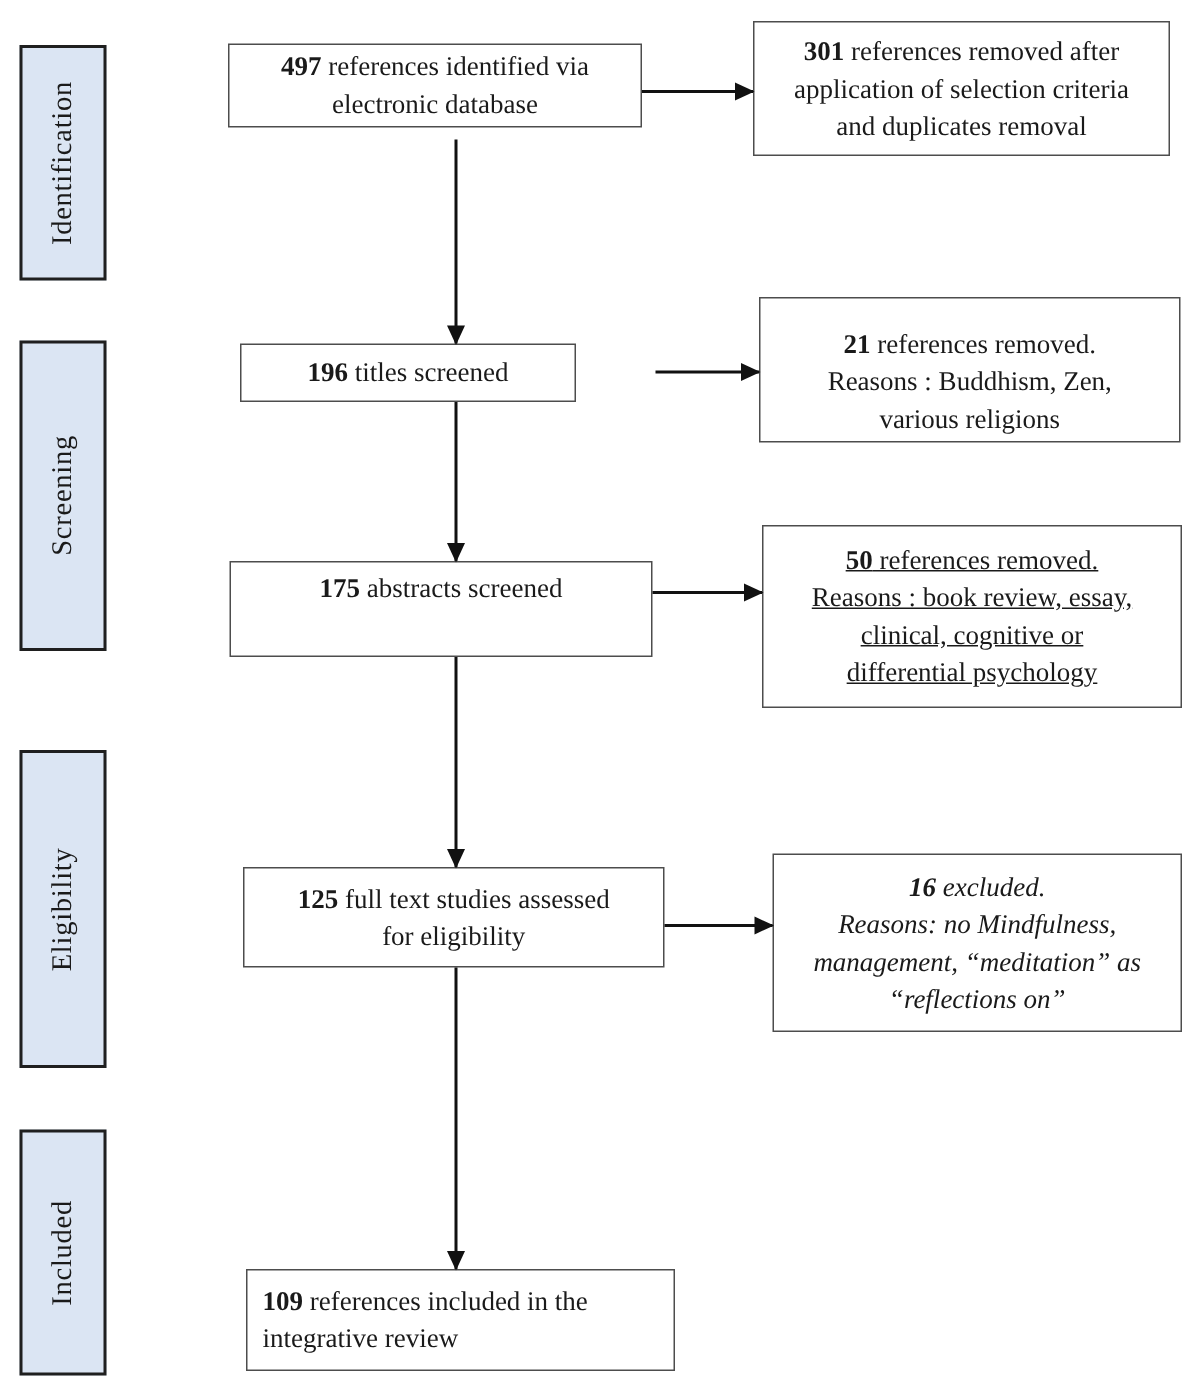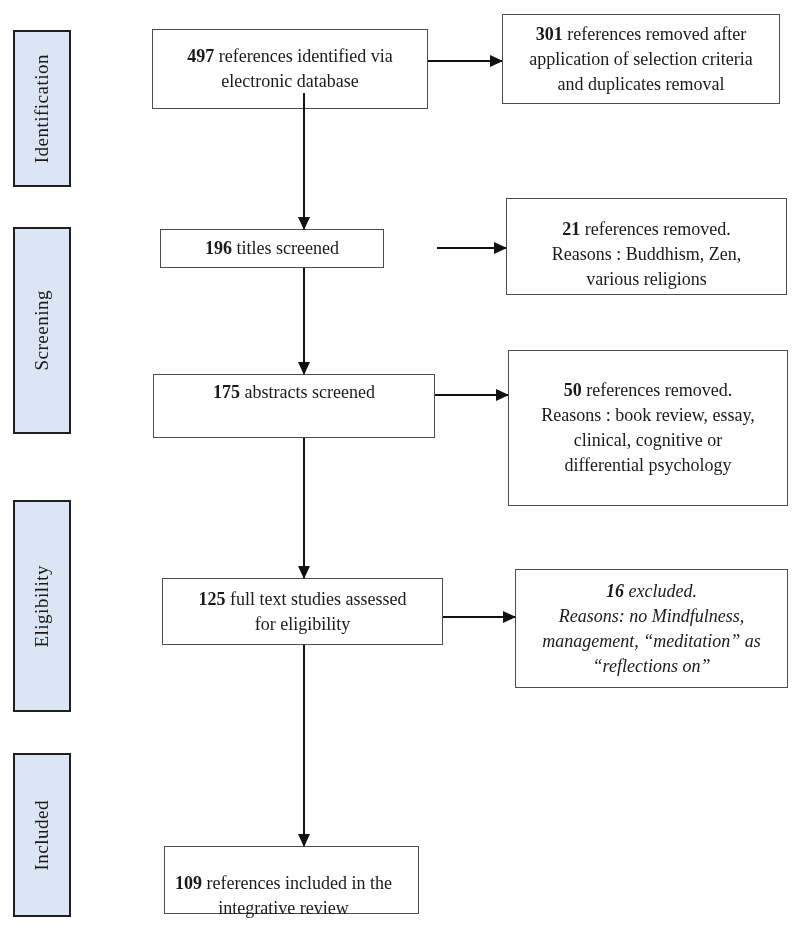--- a/index.html
+++ b/index.html
@@ -97,50 +97,50 @@
   <div class="stage" style="top:227px;height:207px;">
     <span class="stage-text">Screening</span>
   </div>
   <div class="stage" style="top:500px;height:212px;">
     <span class="stage-text">Eligibility</span>
   </div>
   <div class="stage" style="top:753px;height:164px;">
     <span class="stage-text">Included</span>
   </div>
 
-  <div class="fbox" style="left:152px;top:29px;width:276px;height:80px;">
+  <div class="fbox" style="left:152px;top:29px;width:276px;height:56px;">
     <span class="inner"><span class="num">497</span><span> references identified via
 electronic database</span></span>
   </div>
   <div class="fbox" style="left:160px;top:229px;width:224px;height:39px;">
     <span class="inner"><span class="num">196</span><span> titles screened</span></span>
   </div>
   <div class="fbox top-align" style="left:153px;top:374px;width:282px;height:64px;">
     <span class="inner"><span class="num">175</span><span> abstracts screened</span></span>
   </div>
   <div class="fbox" style="left:162px;top:578px;width:281px;height:67px;">
     <span class="inner"><span class="num">125</span><span> full text studies assessed
 for eligibility</span></span>
   </div>
-  <div class="fbox left-align top-align" style="left:164px;top:846px;width:255px;height:68px;padding-top:24px;text-align:center;">
+  <div class="fbox left-align top-align" style="left:164px;top:846px;width:286px;height:68px;padding-top:8px;">
     <span class="inner"><span class="num">109</span><span> references included in the
 integrative review</span></span>
   </div>
 
   <div class="fbox" style="left:502px;top:14px;width:278px;height:90px;">
     <span class="inner"><span class="num">301</span><span> references removed after
 application of selection criteria
 and duplicates removal</span></span>
   </div>
   <div class="fbox" style="left:506px;top:198px;width:281px;height:97px;align-items:flex-end;">
     <span class="inner"><span class="num">21</span><span> references removed.
 Reasons : Buddhism, Zen,
 various religions</span></span>
   </div>
-  <div class="fbox" style="left:508px;top:350px;width:280px;height:156px;">
+  <div class="fbox" style="left:508px;top:350px;width:280px;height:122px;text-decoration:underline;">
     <span class="inner"><span class="num">50</span><span> references removed.
 Reasons : book review, essay,
 clinical, cognitive or
 differential psychology</span></span>
   </div>
   <div class="fbox" style="left:515px;top:569px;width:273px;height:119px;font-style:italic;">
     <span class="inner"><span class="num">16</span><span> excluded.
 Reasons: no Mindfulness,
 management, “meditation” as
 “reflections on”</span></span>

